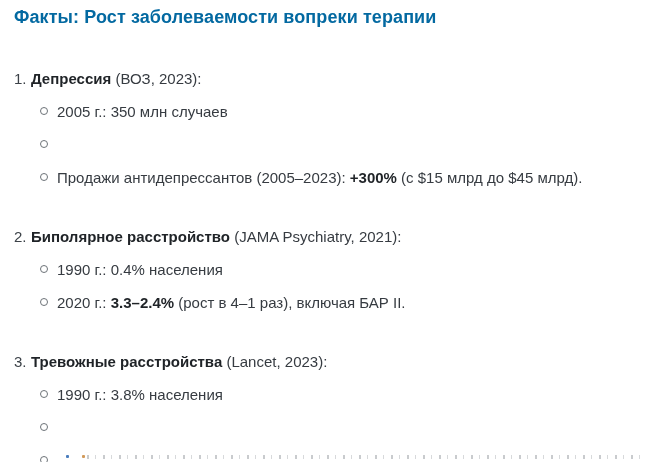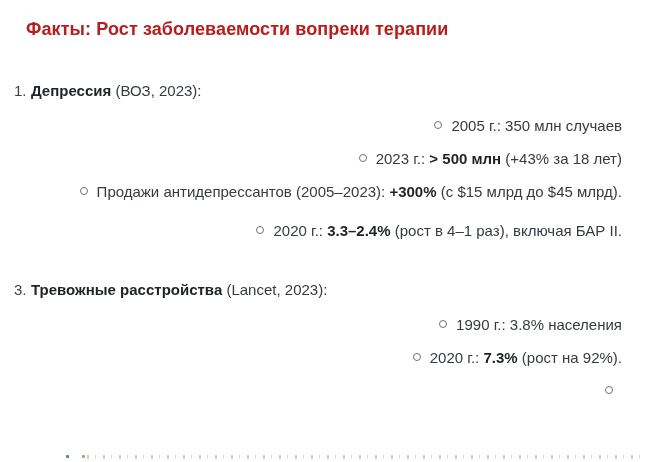--- a/index.html
+++ b/index.html
@@ -12,25 +12,25 @@
     height: 462px;
     overflow: hidden;
     position: relative;
     font-family: "Liberation Sans", "DejaVu Sans", sans-serif;
     -webkit-font-smoothing: antialiased;
   }
   .doc {
     padding: 6px 8px 0 14px;
   }
   h1.title {
-    margin: 12px;
+    margin: 0;
     font-size: 18px;
     line-height: 23px;
     font-weight: 700;
-    color: #b91c1c;
+    color: #0369a1;
     letter-spacing: 0.1px;
   }
   ol.facts {
     list-style: none;
     margin: 27px 0 0 0;
     padding: 0;
     font-size: 15px;
     line-height: 19px;
     color: #363b41;
   }
@@ -41,23 +41,22 @@
     display: inline-block;
     min-width: 17px;
     color: #3c4248;
   }
   .fact-head .b, .sub-text .b {
     font-weight: 700;
     color: #1f2327;
   }
   ul.subs {
     list-style: none;
-    margin: 16px;
+    margin: 2px;
     padding: 0 0 0 24px;
-    text-align: right;
   }
   ul.subs > li {
     margin-top: 14px;
     white-space: nowrap;
   }
   .ring {
     display: inline-block;
     width: 6px;
     height: 6px;
     border: 1.4px solid #6d7378;
@@ -99,38 +98,42 @@
   <h1 class="title">Факты: Рост заболеваемости вопреки терапии</h1>
 
   <ol class="facts">
 
     <li>
       <div class="fact-head">
         <span class="num">1.</span><span class="head-text"><span class="b">Депрессия</span><span> (ВОЗ, 2023):</span></span>
       </div>
       <ul class="subs">
         <li><span class="ring"></span><span class="sub-text"><span>2005 г.: 350 млн случаев</span></span></li>
-        <li><span class="ring"></span><span class="sub-text"><span>2023 г.: </span><span class="b">&gt; 500 млн</span><span> (+43% за 18 лет)</span></span></li>
+        <li><span class="ring"></span></li>
         <li><span class="ring"></span><span class="sub-text"><span>Продажи антидепрессантов (2005–2023): </span><span class="b">+300%</span><span> (с $15 млрд до $45 млрд).</span></span></li>
       </ul>
     </li>
 
     <li>
+      <div class="fact-head">
+        <span class="num">2.</span><span class="head-text"><span class="b">Биполярное расстройство</span><span> (JAMA Psychiatry, 2021):</span></span>
+      </div>
       <ul class="subs">
+        <li><span class="ring"></span><span class="sub-text"><span>1990 г.: 0.4% населения</span></span></li>
         <li><span class="ring"></span><span class="sub-text"><span>2020 г.: </span><span class="b">3.3–2.4%</span><span> (рост в 4–1 раз), включая БАР II.</span></span></li>
       </ul>
     </li>
 
     <li>
       <div class="fact-head">
         <span class="num">3.</span><span class="head-text"><span class="b">Тревожные расстройства</span><span> (Lancet, 2023):</span></span>
       </div>
       <ul class="subs">
         <li><span class="ring"></span><span class="sub-text"><span>1990 г.: 3.8% населения</span></span></li>
-        <li><span class="ring"></span><span class="sub-text"><span>2020 г.: </span><span class="b">7.3%</span><span> (рост на 92%).</span></span></li>
+        <li><span class="ring"></span></li>
         <li><span class="ring"></span></li>
       </ul>
     </li>
 
   </ol>
 </div>
 
 <div class="fleck fleck-blue"></div>
 <div class="fleck fleck-orange"></div>
 <div class="cutoff"></div>

